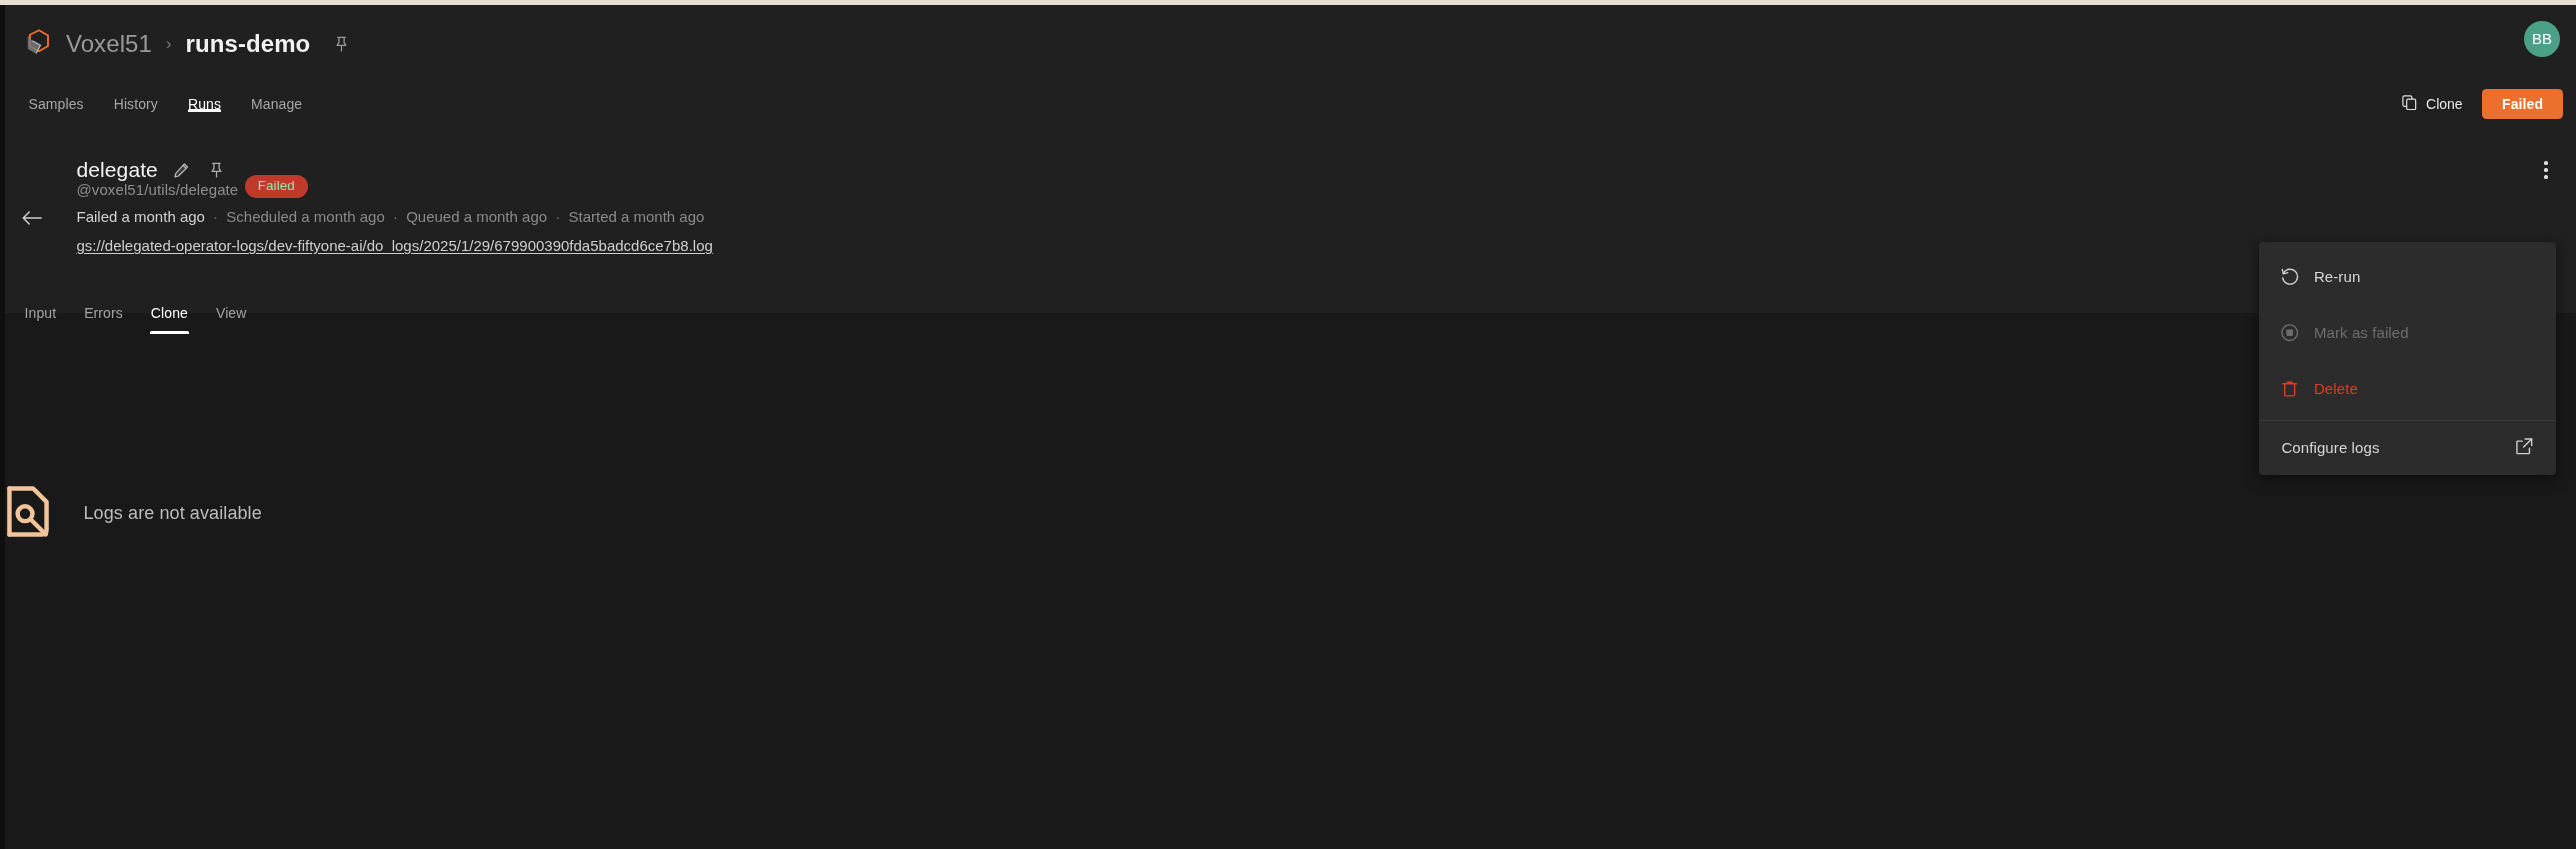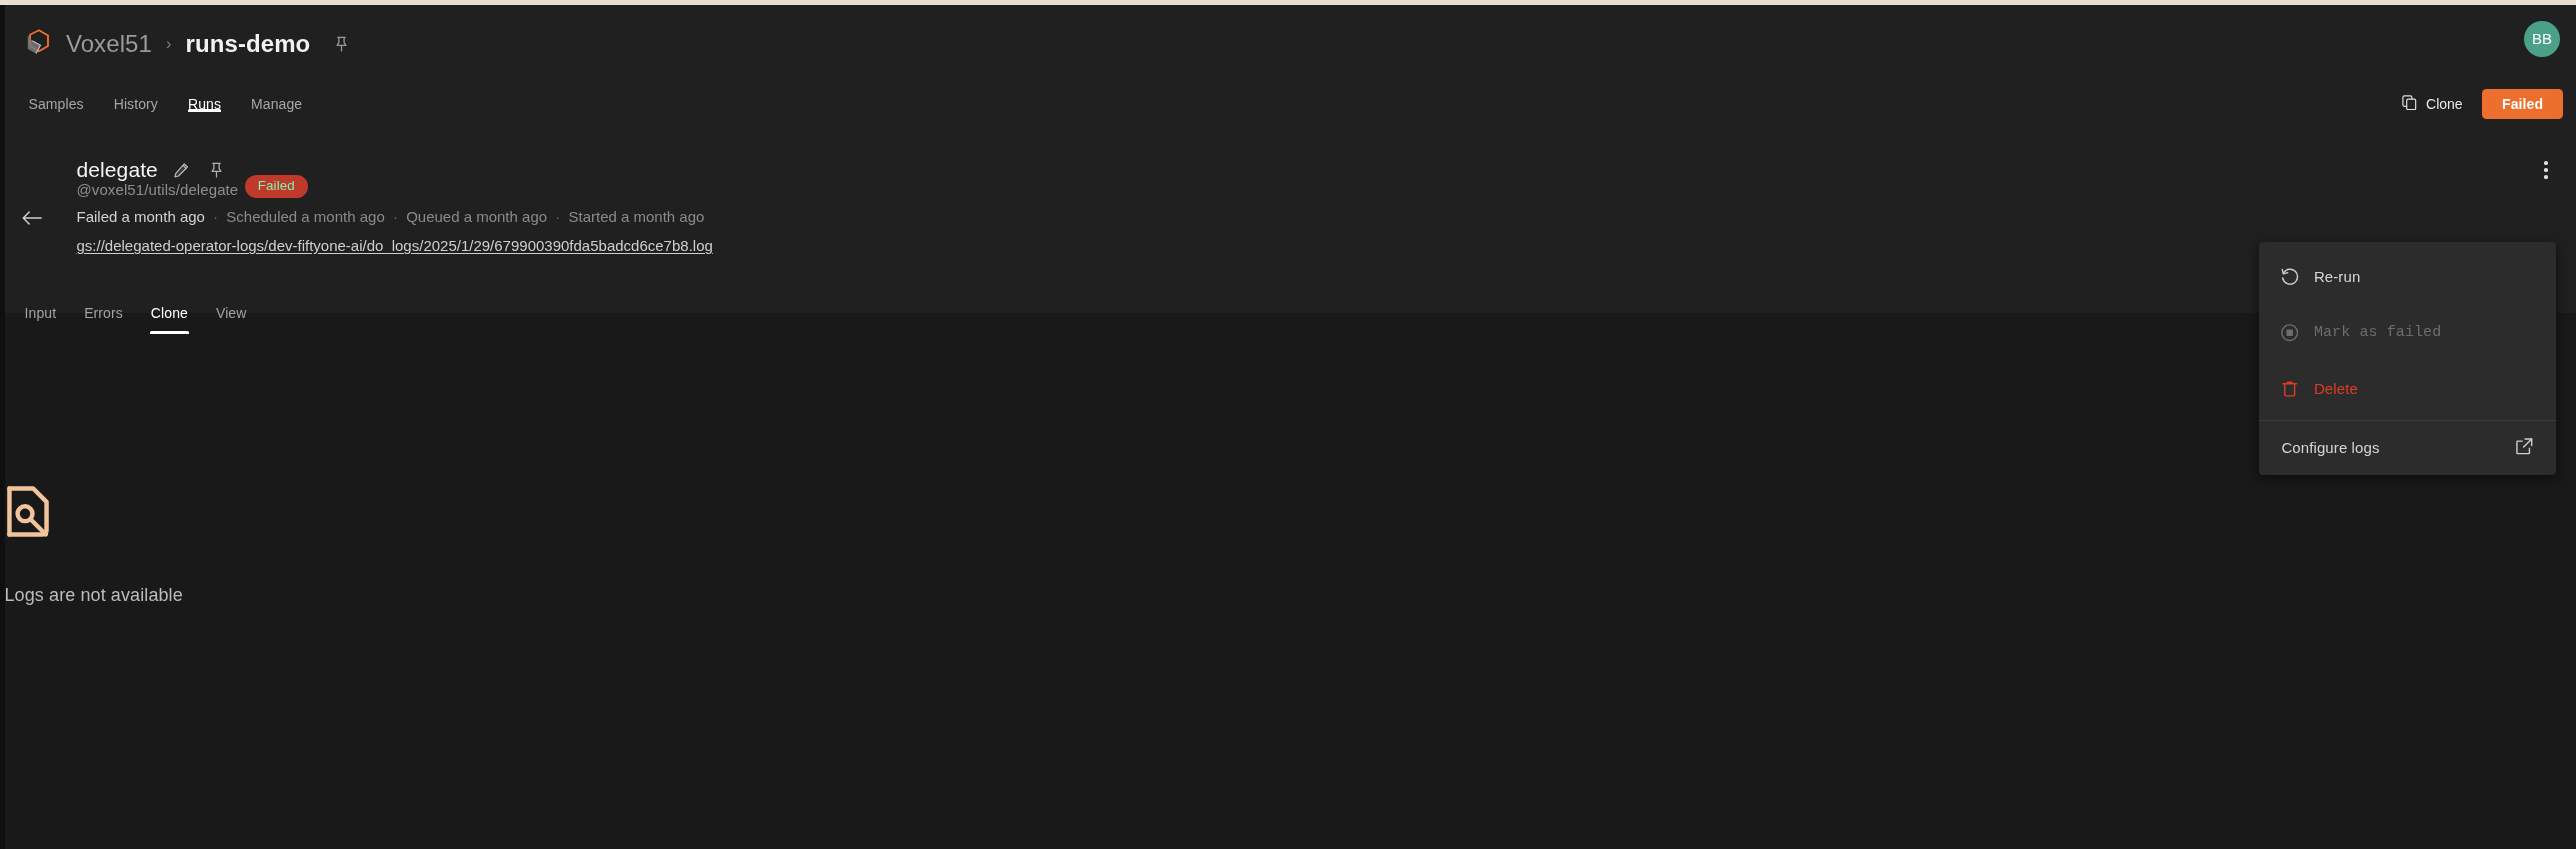--- a/index.html
+++ b/index.html
@@ -321,23 +321,23 @@
     top: 335px;
     width: 2572px;
     height: 511px;
     background: #191919;
   }
   .empty-state {
     position: absolute;
     left: 0; right: 0;
     top: 149px;
     display: flex;
-    flex-direction: column;
-    align-items: flex-start;
-    gap: 43px;
+    flex-direction: row;
+    align-items: center;
+    gap: 33px;
   }
   .empty-text {
     color: #bcbcbc;
     font-size: 18px;
     letter-spacing: 0.1px;
   }
 
   
   .menu {
     position: absolute;
@@ -365,21 +365,21 @@
     align-items: center;
     justify-content: flex-start;
     padding-left: 4.5px;
   }
   .menu-item .mi-label {
     flex: 1 1 auto;
     letter-spacing: 0.1px;
   }
   .mi-rerun .mi-label { color: #d8d8d8; }
   .mi-markfailed { cursor: default; }
-  .mi-markfailed .mi-label { color: #6d6d6d; font-family: Liberation Mono, monospace; }
+  .mi-markfailed .mi-label { color: #6d6d6d; }
   .mi-delete .mi-label { color: #e03b26; }
   .menu-divider {
     height: 0.7px;
     background: #3c3c3c;
     margin: 3px 0 0 0;
   }
   .menu-item-footer {
     display: flex;
     align-items: center;
     justify-content: space-between;

